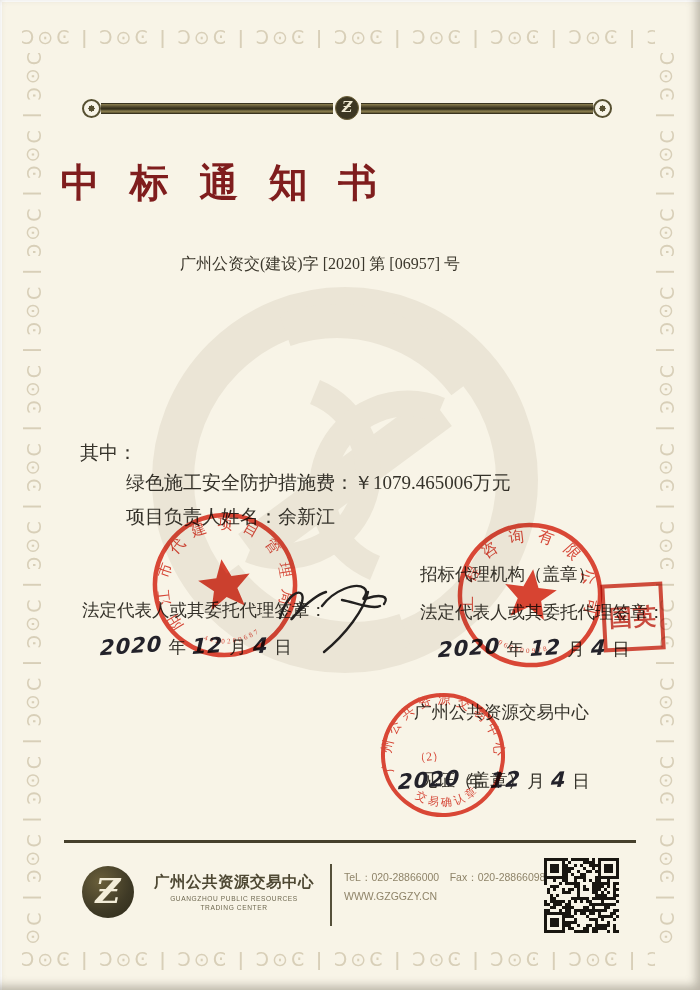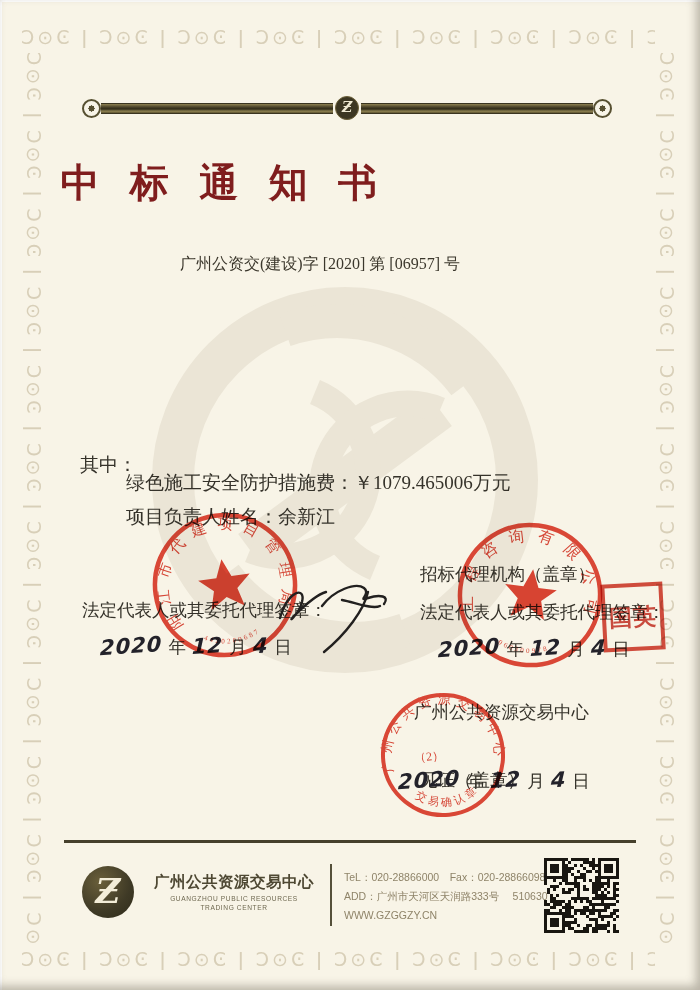--- a/index.html
+++ b/index.html
@@ -26,21 +26,21 @@
   
   .watermark{position:absolute;left:0;top:0;z-index:0;pointer-events:none;}
   
   .doc{position:absolute;left:0;top:0;width:700px;height:990px;z-index:1;}
   .title{position:absolute;left:30px;top:156px;width:600px;text-align:left;
          font-size:39px;font-weight:bold;letter-spacing:.78em;text-indent:.78em;color:#7f1d1d;}
   .docno{position:absolute;left:30px;top:218px;width:580px;text-align:center;font-size:16px;color:#3b372c;margin-top:36px;}
   .addressee{position:absolute;left:78px;top:262px;font-size:19.5px;}
   .para{position:absolute;left:78px;top:300px;width:552px;font-size:19.5px;line-height:38px;
         text-align:justify;text-indent:2em;}
-  .among{position:absolute;left:80px;top:440px;font-size:19px;margin-top:12px;}
+  .among{position:absolute;left:80px;top:440px;font-size:19px;}
   .fee{position:absolute;left:126px;top:470px;font-size:19px;}
   .manager{position:absolute;left:126px;top:504px;font-size:19px;}
   .lab{font-size:17.5px;}
   .blk-l1{position:absolute;left:82px;top:560px;}
   .blk-l2{position:absolute;left:82px;top:598px;}
   .blk-l3{position:absolute;left:100px;top:634px;}
   .blk-r1{position:absolute;left:420px;top:562px;}
   .blk-r2{position:absolute;left:420px;top:600px;}
   .blk-r3{position:absolute;left:438px;top:636px;}
   .blk-w1{position:absolute;left:414px;top:700px;font-size:17.5px;}
@@ -151,21 +151,20 @@
     <div class="footer-rule"></div>
     <div class="logo">Ƶ</div>
     <div class="brand">
       <div class="brand-cn">广州公共资源交易中心</div>
       <div class="brand-en">GUANGZHOU PUBLIC RESOURCES</div>
       <div class="brand-en">TRADING CENTER</div>
     </div>
     <div class="vdiv"></div>
     <div class="contact">
       <div>TeL：020-28866000　Fax：020-28866098</div>
-      <div>ADD：广州市天河区天润路333号　 510630</div>
       <div>WWW.GZGGZY.CN</div>
     </div>
     <div class="qr">
         <div class="on"></div>
         <div class="on"></div>
         <div class="on"></div>
         <div class="on"></div>
         <div class="on"></div>
         <div class="on"></div>
         <div class="on"></div>

